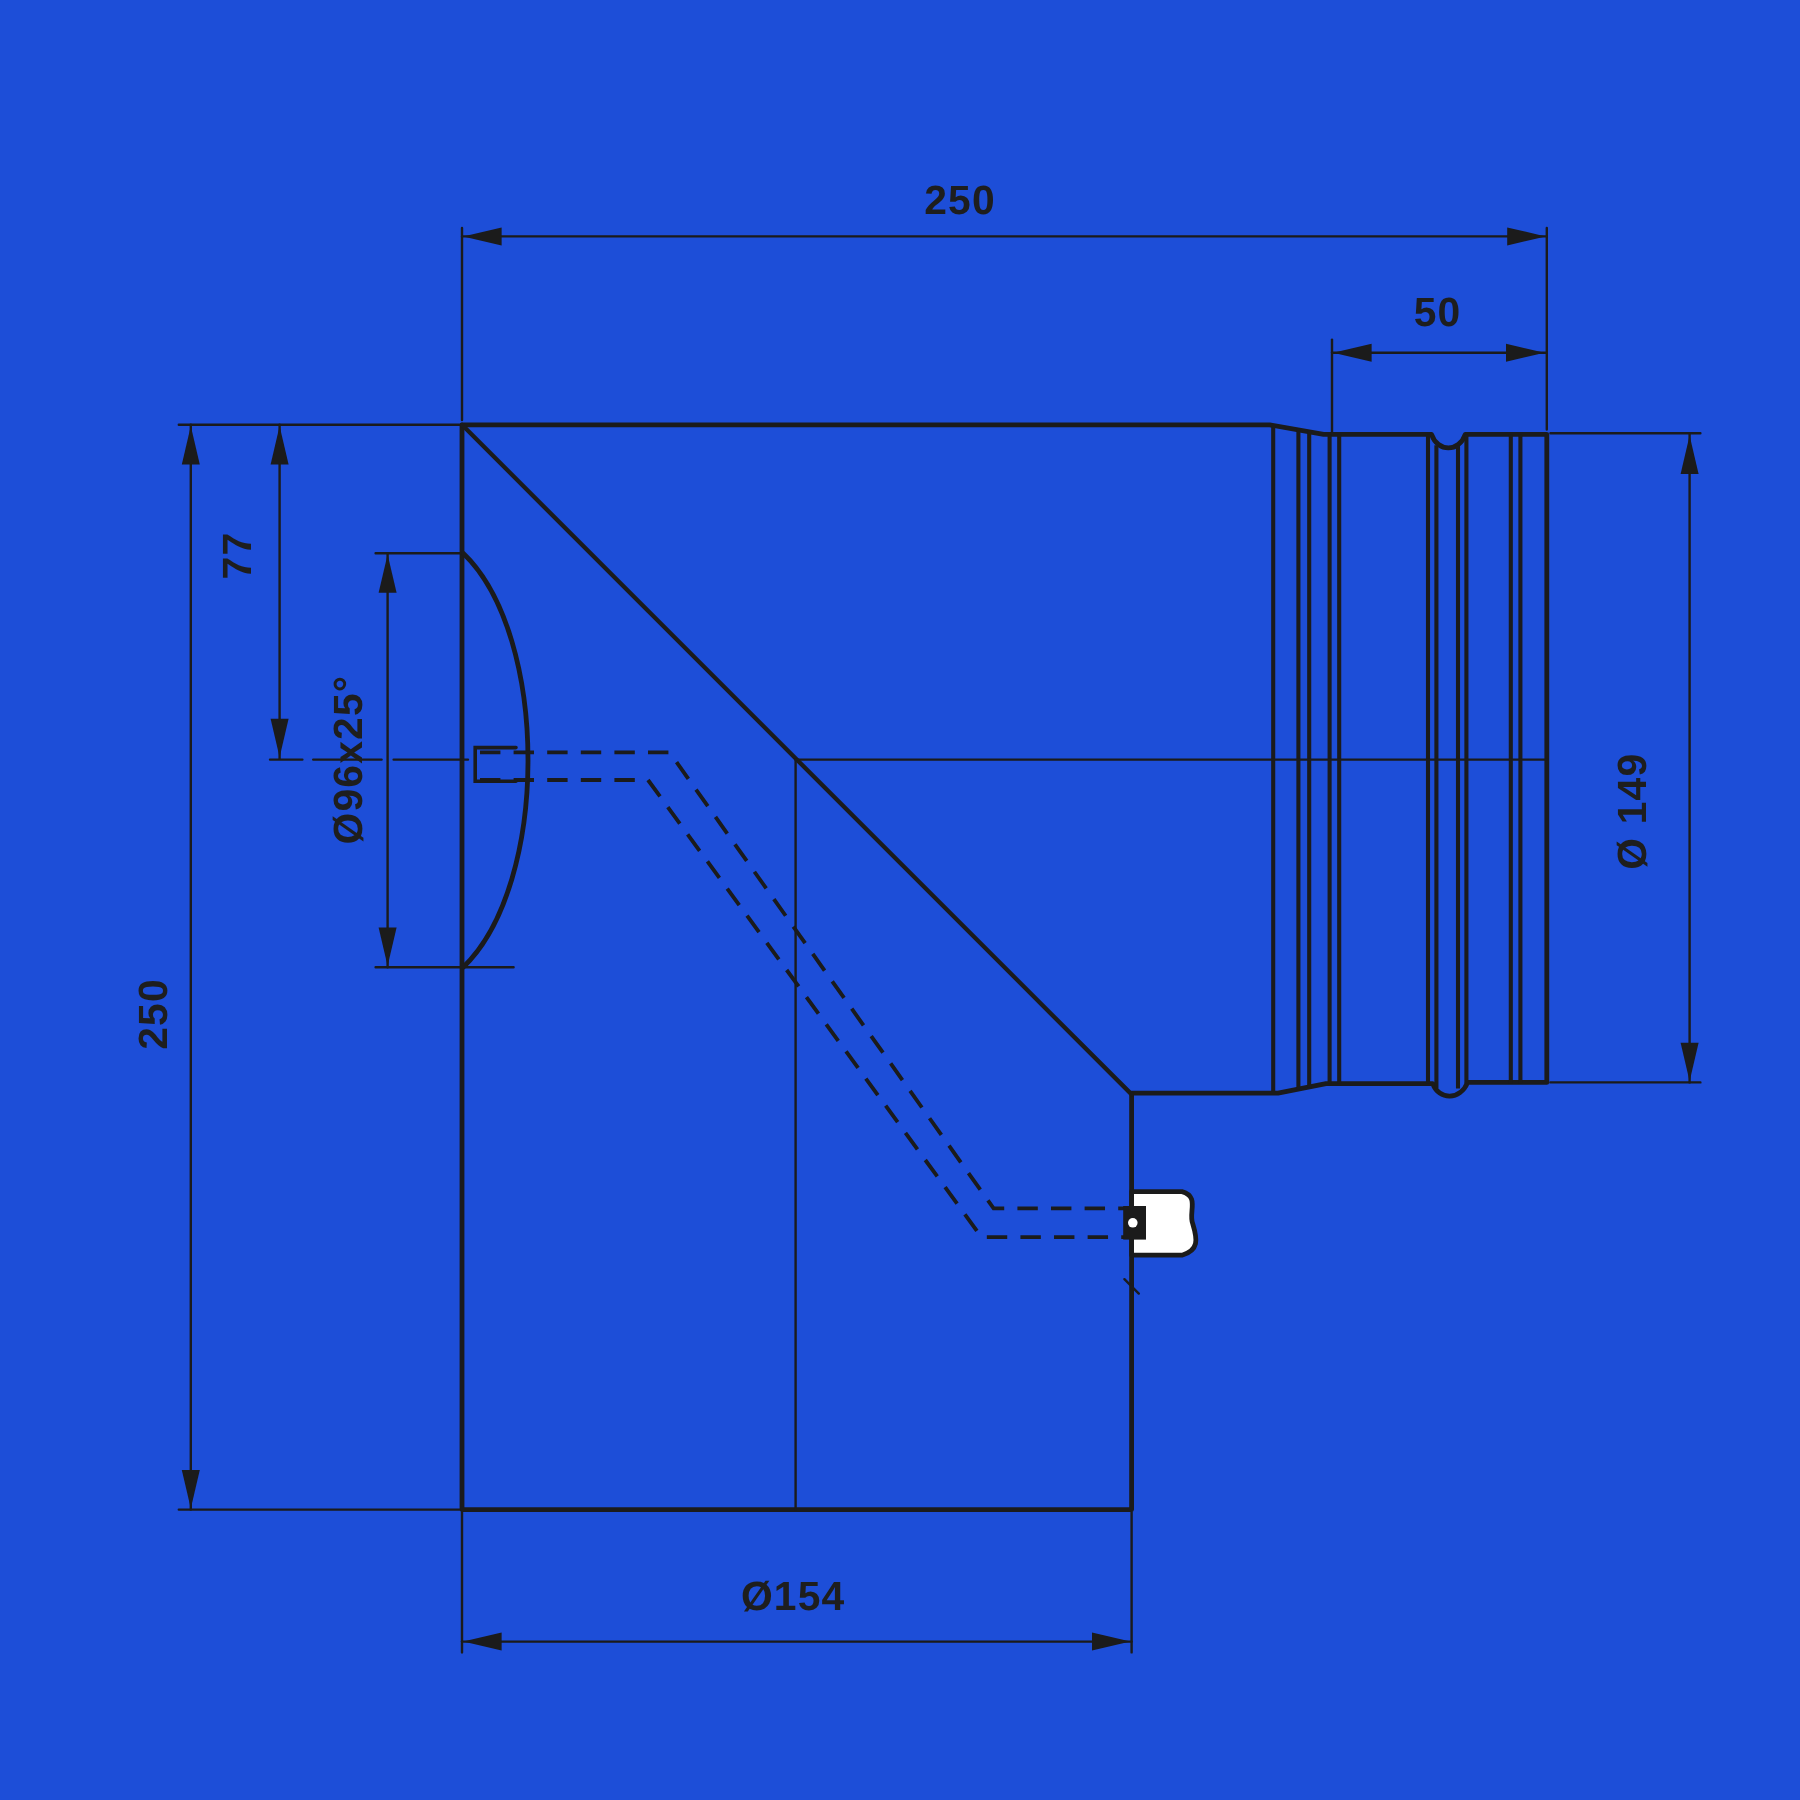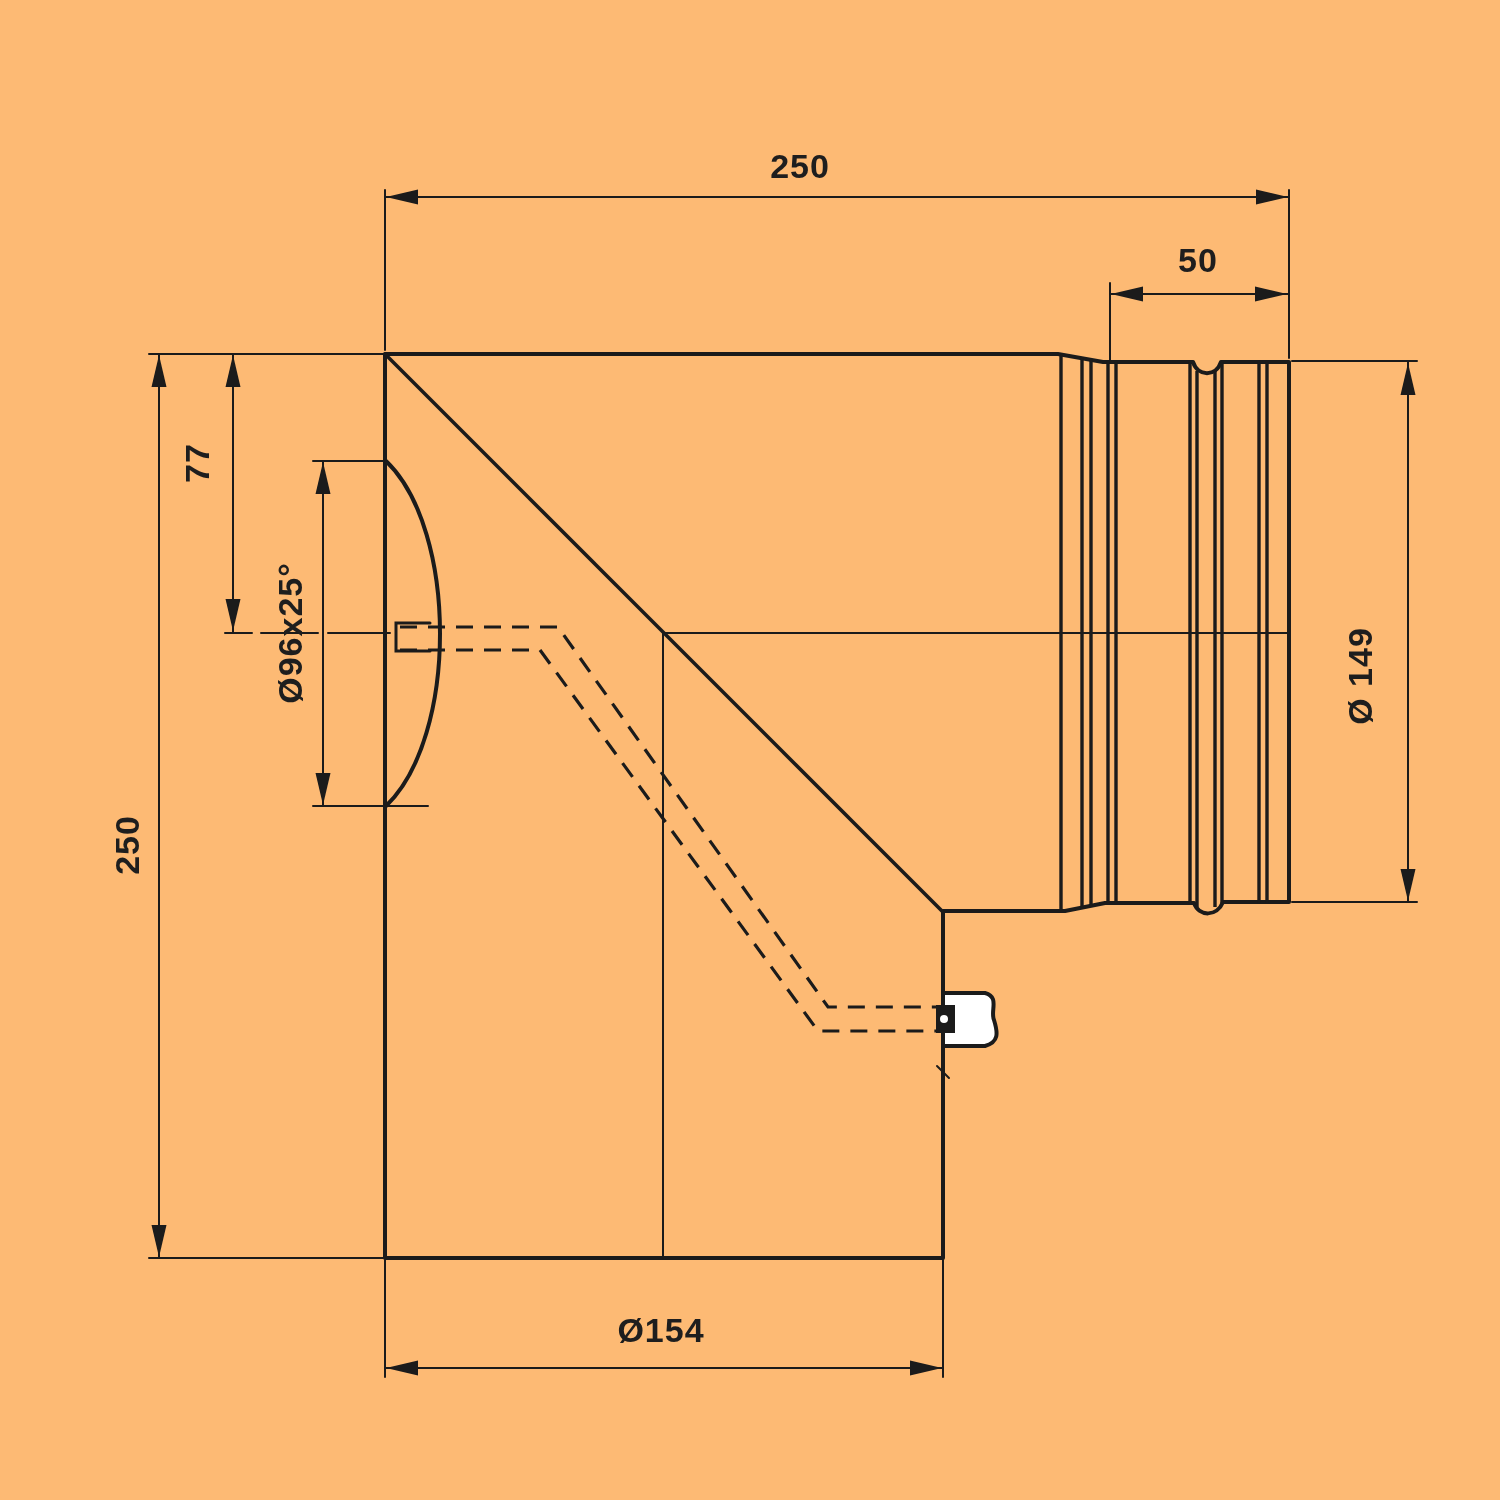--- a/index.html
+++ b/index.html
@@ -4,21 +4,21 @@
 <style>
   html,body{
     margin:0;
     padding:0;
     background:#ffffff;
     font-family:"Liberation Sans", sans-serif;
   }
   .page{
     width:1500px;
     height:1500px;
-    background:#fdba74;
+    background:#1d4ed8;
     position:relative;
     overflow:hidden;
   }
   svg{display:block}
   .outline{stroke:#1b1b1b;stroke-width:4;fill:none;stroke-linejoin:round;stroke-linecap:round}
   .ring{stroke:#1b1b1b;stroke-width:3.4;fill:none}
   .thin{stroke:#1b1b1b;stroke-width:2;fill:none;stroke-linecap:round}
   .seam{stroke:#1b1b1b;stroke-width:3.6;fill:none;stroke-linecap:round}
   .dash{stroke:#1b1b1b;stroke-width:3.2;fill:none;stroke-dasharray:17 11;stroke-linecap:butt}
   .cap{stroke:#1b1b1b;stroke-width:4;fill:#ffffff;stroke-linejoin:round}

